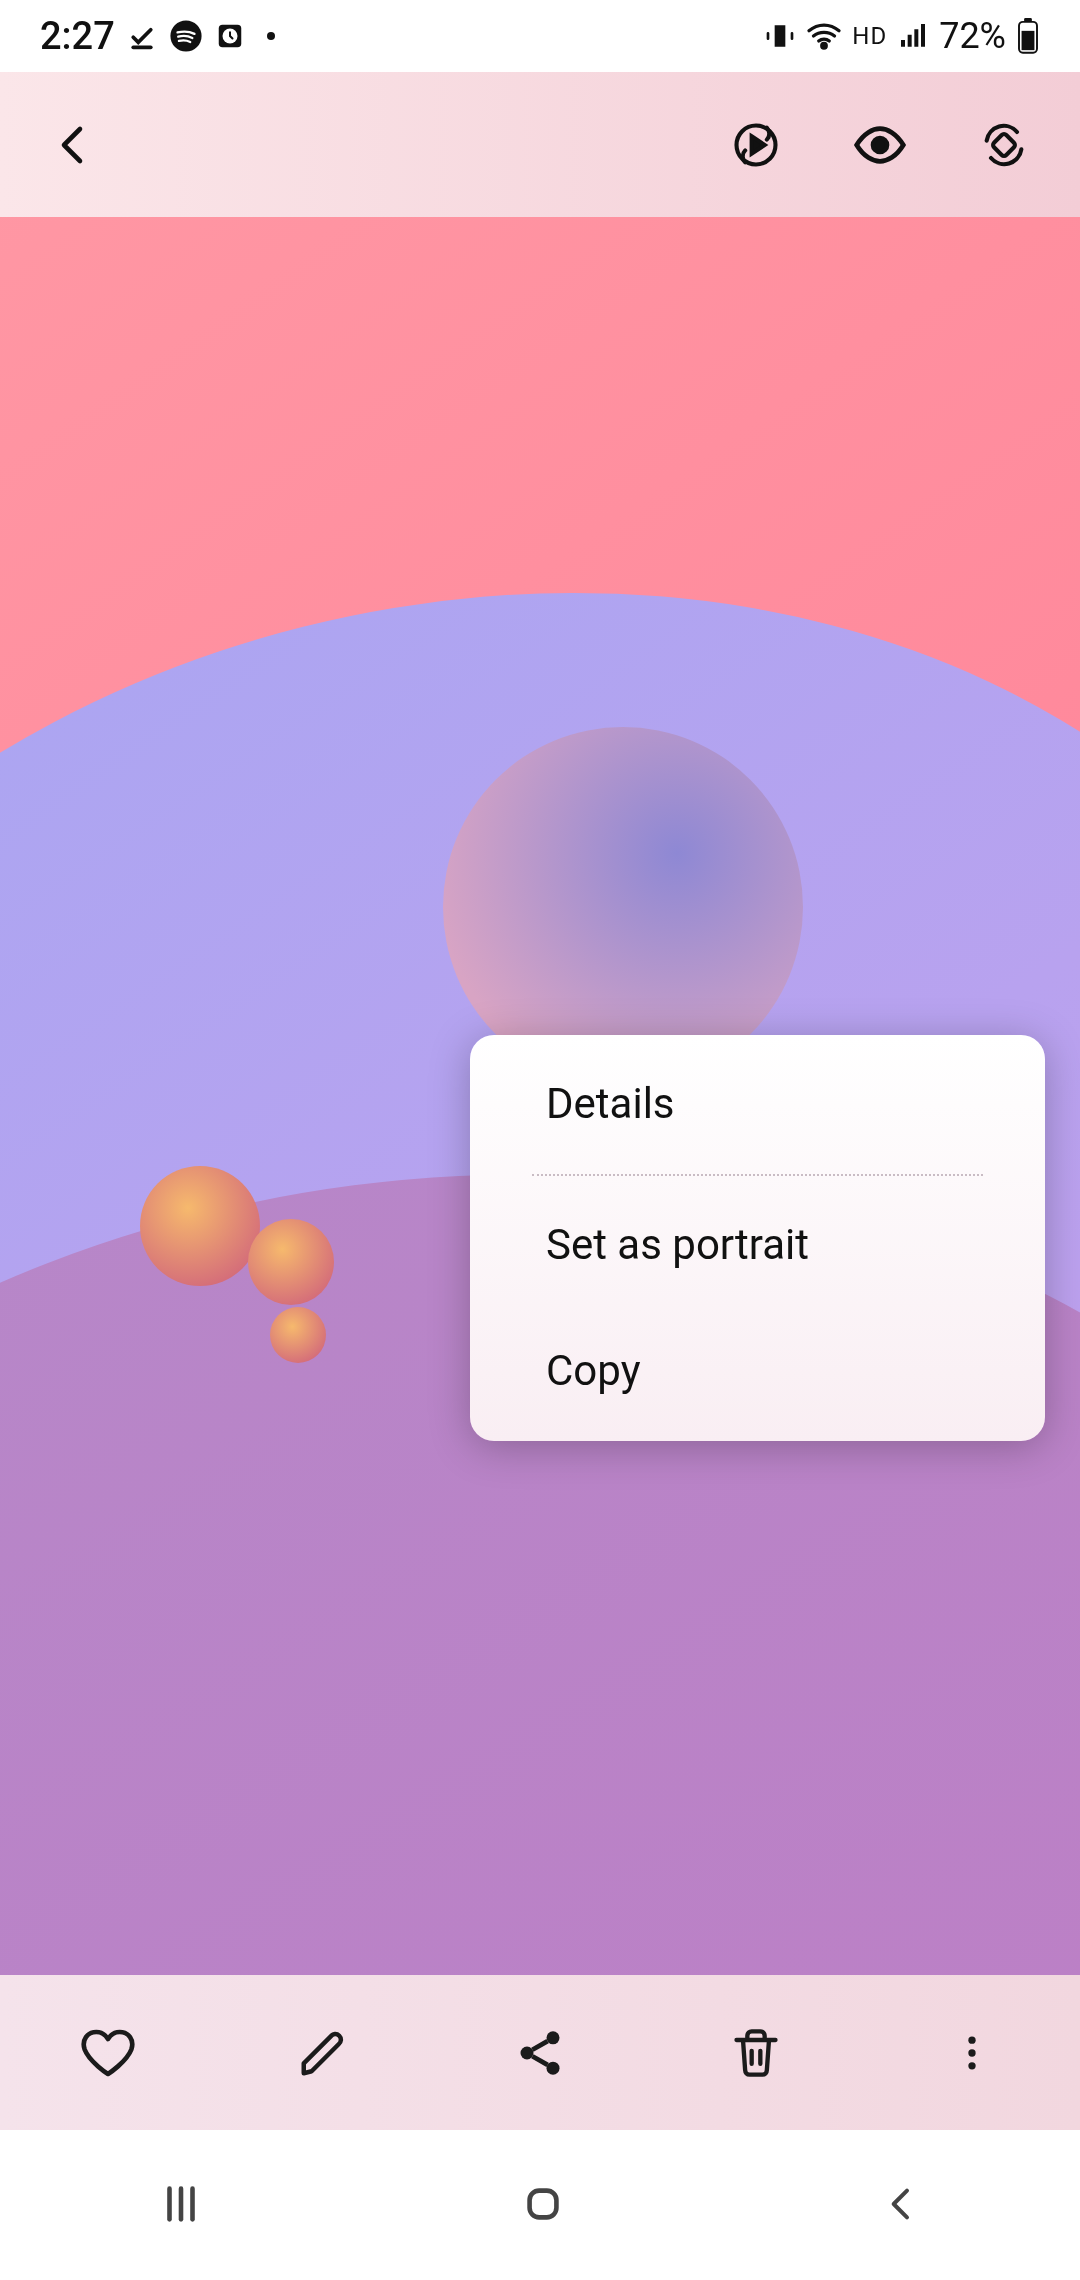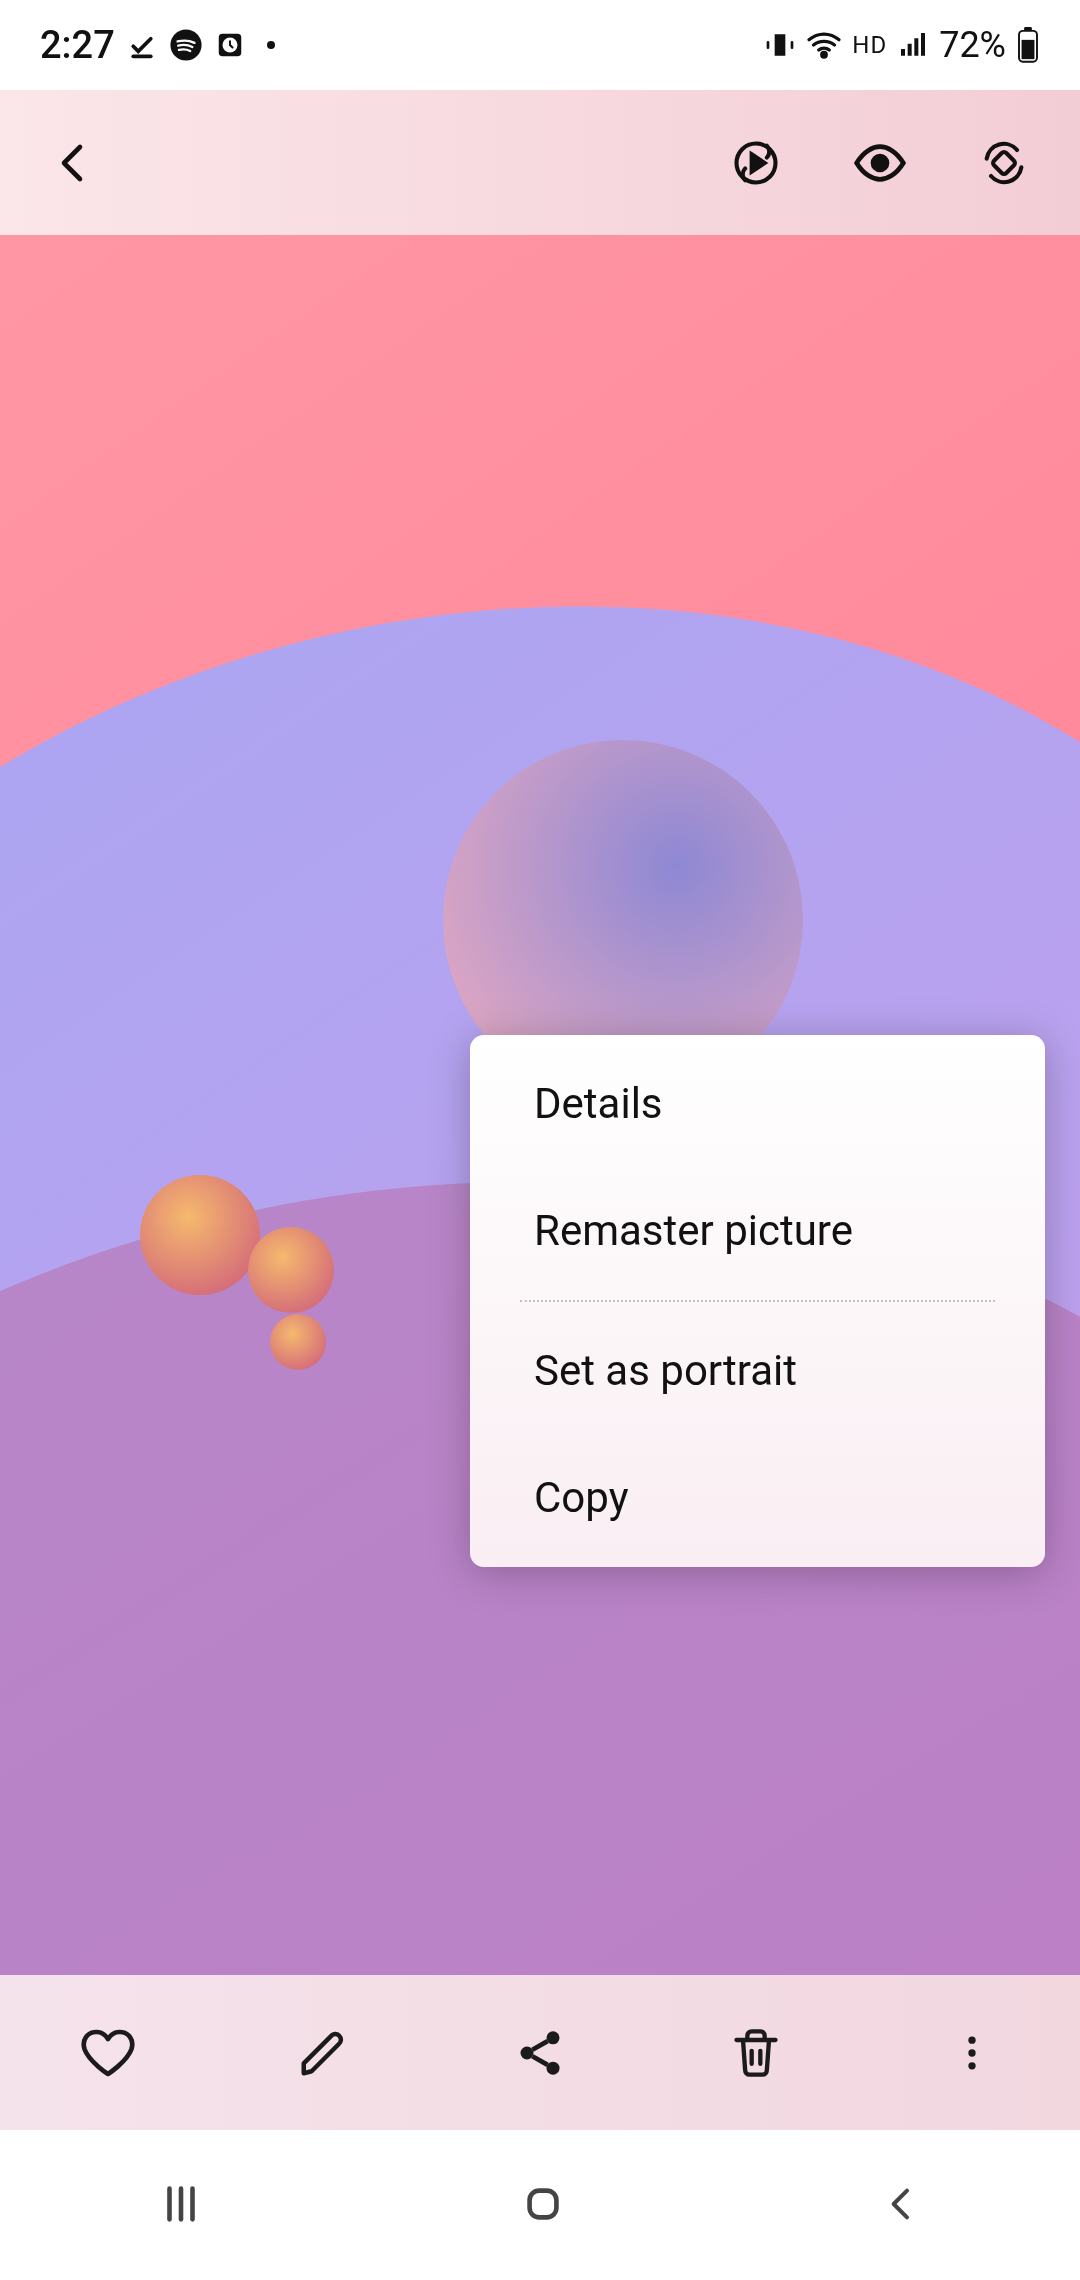--- a/index.html
+++ b/index.html
@@ -14,21 +14,21 @@
       overflow: hidden;
       position: relative;
     }
     body {
       background: #fff;
       display: flex;
       flex-direction: column;
     }
     
     .status-bar {
-      height: 90px;
+      height: 72px;
       display: flex;
       justify-content: space-between;
       align-items: center;
       padding: 0 40px;
       background: #fff;
       font-size: 36px;
       color: #111;
     }
     .status-left {
       display: flex;
@@ -166,23 +166,23 @@
       cursor: pointer;
     }
 
     
     .context-menu {
       position: absolute;
       top: 1035px;
       left: 470px;
       width: 575px;
       background: linear-gradient(to bottom, #fff 0%, #f9eef3 100%);
-      border-radius: 14px;
+      border-radius: 24px;
       box-shadow: 0 6px 40px rgba(0,0,0,0.25);
-      padding: 6px 0;
+      padding: 6px 12px;
       overflow: hidden;
     }
     .menu-item {
       padding: 36px 64px;
       font-size: 42px;
       color: #111;
       cursor: pointer;
       line-height: 1.3;
     }
     .menu-divider {
@@ -343,17 +343,16 @@
   </button>
   <button class="nav-btn">
     <svg width="40" height="40" viewBox="0 0 24 24" fill="none" stroke="#444" stroke-width="2.4" stroke-linecap="round" stroke-linejoin="round">
         <polyline points="15 4 7 12 15 20"></polyline>
       </svg>
   </button>
 </div>
 
 <div class="context-menu">
   <div class="menu-item">Details</div>
-  <div class="menu-item">Remaster picture</div>
   <div class="menu-divider"></div>
   <div class="menu-item">Set as portrait</div>
   <div class="menu-item">Copy</div>
 </div>
 
 </body></html>

